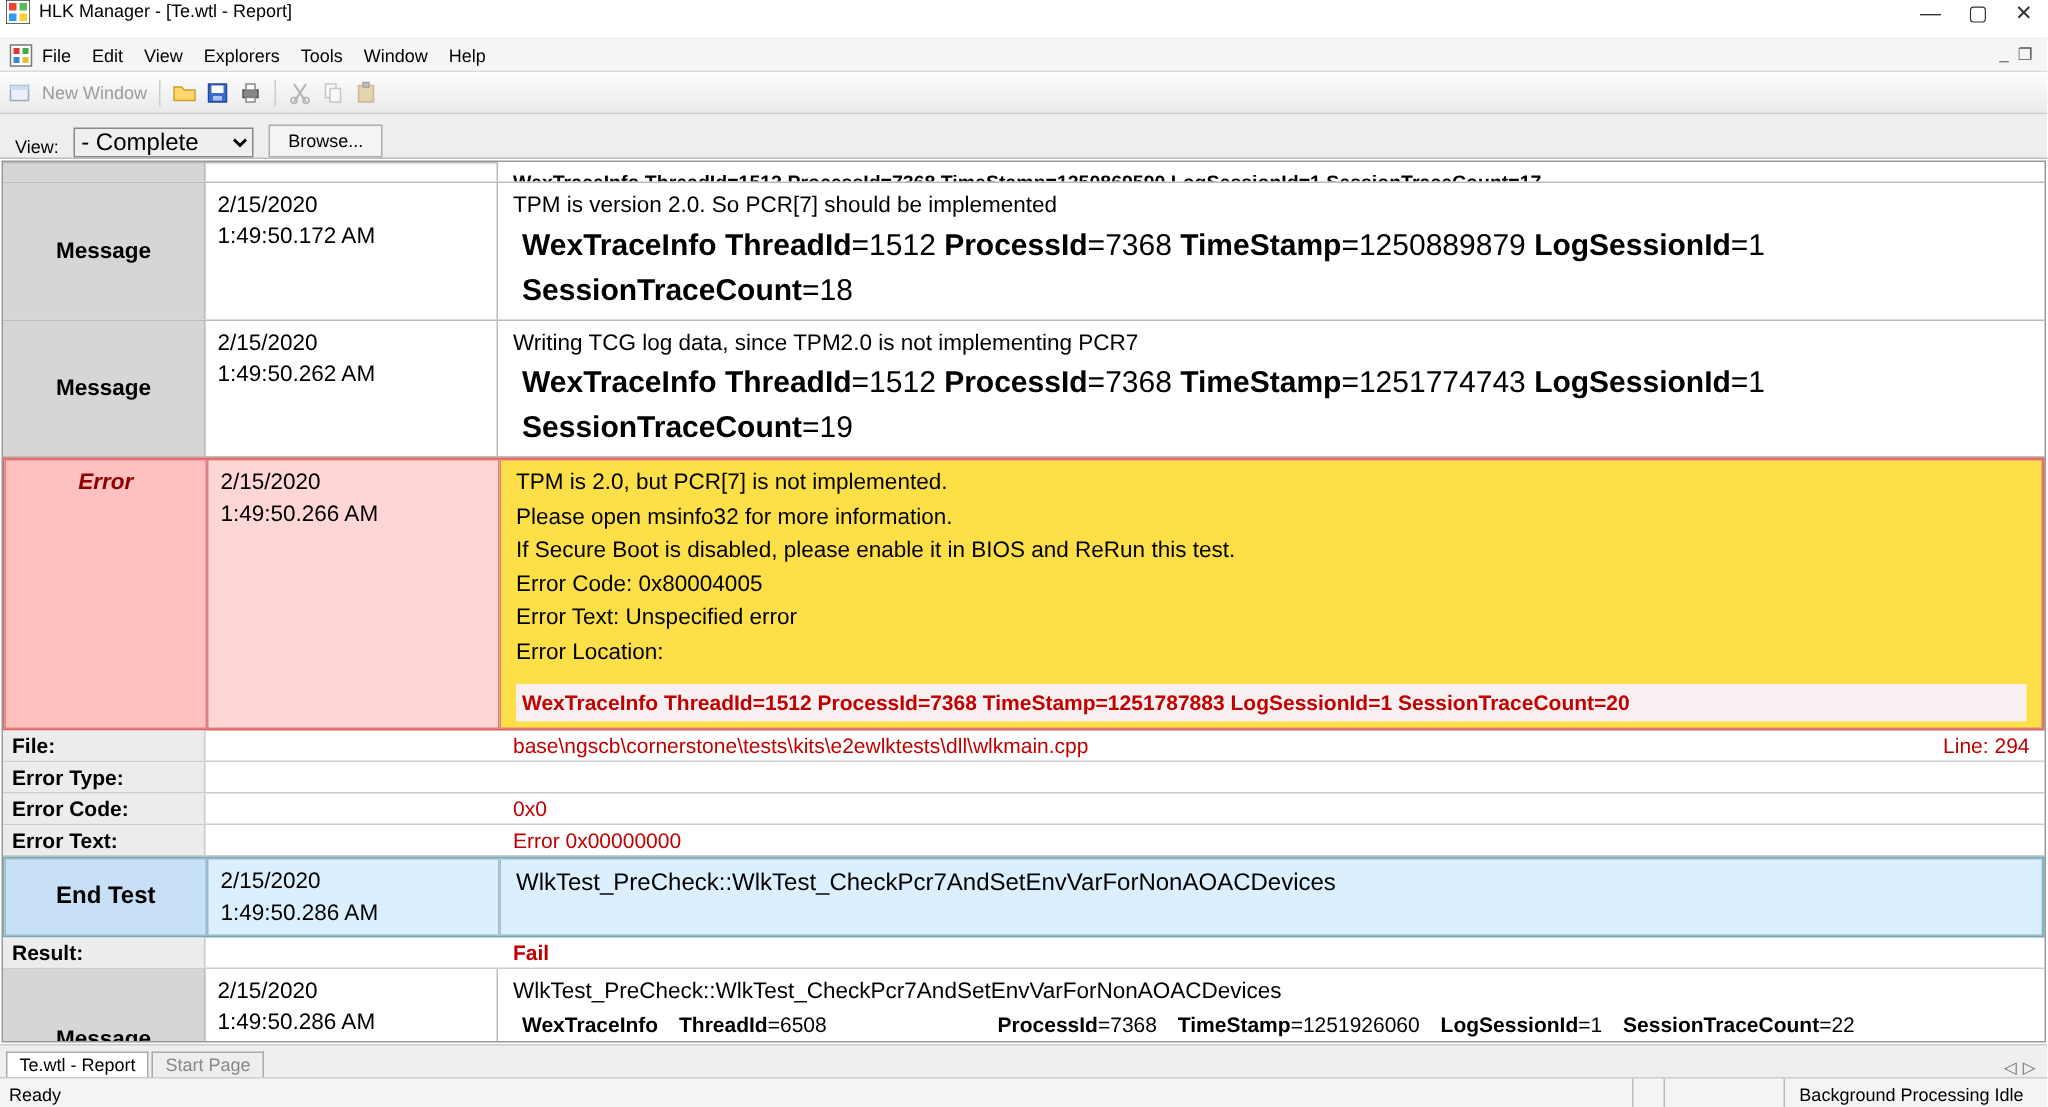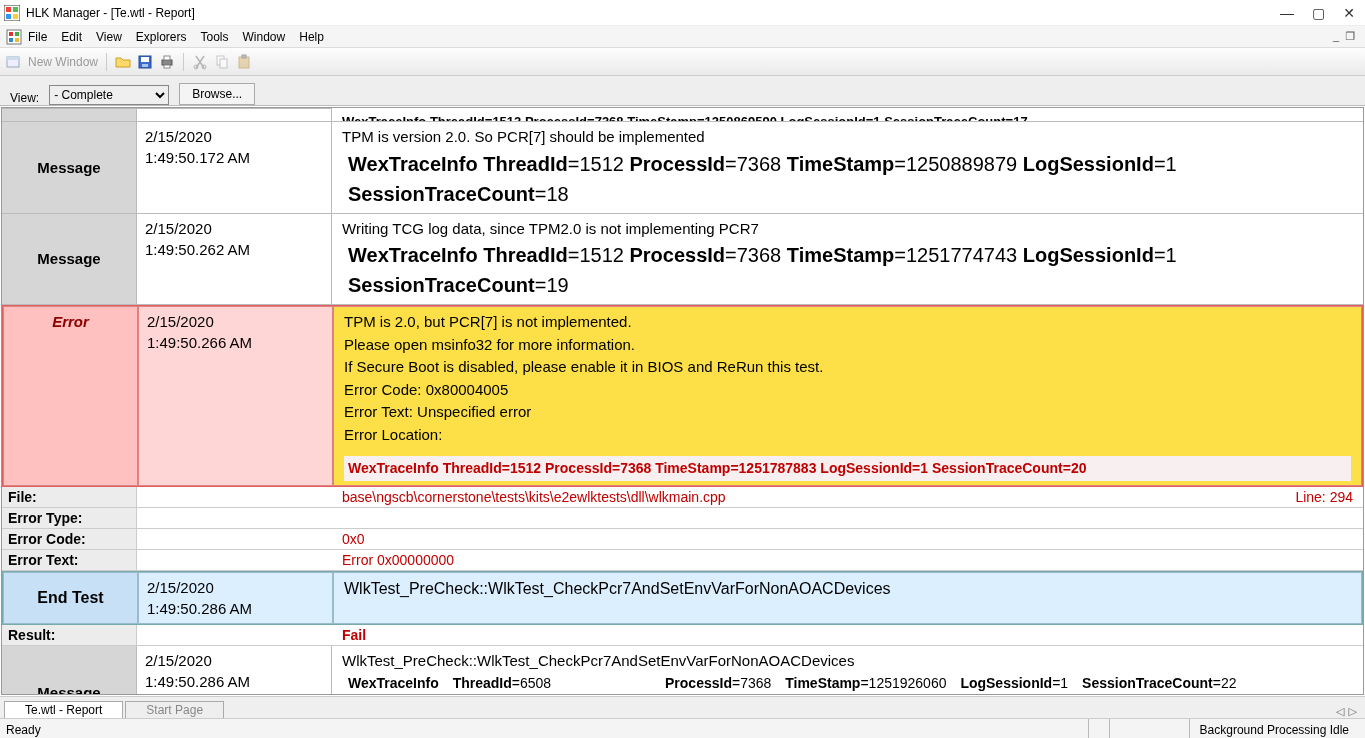--- a/index.html
+++ b/index.html
@@ -1,31 +1,31 @@
 <!DOCTYPE html>
 <html><head>
 <meta charset="utf-8">
 <style>
   * { box-sizing: border-box; margin: 0; padding: 0; }
   body { font-family: "Segoe UI", Tahoma, sans-serif; font-size: 13px; background: #fff; overflow: hidden; }
-  .titlebar { height: 26px; display: flex; align-items: center; padding: 0 4px; background: #fff; border-bottom: 1px solid #eee; }
+  .titlebar { height: 26px; display: flex; align-items: flex-start; padding: 0 4px; background: #fff; border-bottom: 1px solid #eee; }
   .titlebar-icon { width: 16px; height: 16px; margin-right: 6px; }
   .titlebar-text { flex: 1; font-size: 12px; }
   .win-controls { display: flex; gap: 18px; align-items: center; padding-right: 6px; font-size: 14px; color:#333; }
   .win-controls span { cursor: default; }
   .menubar { height: 22px; display: flex; align-items: center; padding: 0 6px; background: #f5f5f5; border-bottom: 1px solid #ddd; font-size: 12px; }
   .menubar .menu-item { margin-right: 14px; }
   .mdi-controls { margin-left:auto; display:flex; gap:6px; font-size:11px; color:#555; padding-right:4px;}
   .toolbar { height: 28px; display: flex; align-items: center; padding: 0 6px; gap: 6px; background: linear-gradient(#fdfdfd,#eaeaea); border-bottom: 1px solid #ccc; }
   .toolbar .disabled { color: #9a9a9a; }
   .toolbar svg { width:16px; height:16px; display:block; }
   .tb-sep { width:1px; height:18px; background:#ccc; margin:0 2px;}
   .viewbar { height: 30px; display:flex; align-items:flex-end; padding: 0 10px; gap:10px; background:#eee; border-bottom:1px solid #bbb; }
   .viewbar label { font-size:12px; }
-  .viewbar select { height:20px; font-size:12px; width:120px; border:1px solid #888; }
+  .viewbar select { height:20px; font-size:16px; width:120px; border:1px solid #888; }
   .viewbar button { height:22px; font-size:12px; padding:0 12px; background:#f4f4f4; border:1px solid #aaa; }
 
   .report-area { position:relative; height: calc(738px - 26px - 22px - 28px - 30px - 22px - 22px); overflow:hidden; border:1px solid #999; margin:1px; }
   .report-scroll { height:100%; overflow-y:scroll; overflow-x:hidden; }
   .row { display:flex; border-bottom:1px solid #bbb; font-size:14px; }
   .col-type { width:135px; min-width:135px; border-right:1px solid #bbb; display:flex; align-items:center; justify-content:center; background:#d6d6d6; font-weight:bold; font-size:15px; padding:4px 2px; }
   .col-time { width:195px; min-width:195px; border-right:1px solid #bbb; padding:4px 8px; font-size:15px; line-height:1.4; }
   .col-content { flex:1; padding:4px 10px; line-height:1.5; font-size:15px; }
   .trace-line { font-size:20px; padding-left:6px; }
   .trace-line b { font-weight:bold; }
@@ -43,21 +43,21 @@
   .kv-val .line-num { float:right; }
   .endtest-row .col-type { background:#c8e0f5; font-weight:bold; font-size:16px; border:1px solid #9bc; }
   .endtest-row .col-time { background:#dcefff; border:1px solid #9bc; }
   .endtest-row .col-content { background:#dcefff; font-size:16px; border:1px solid #9bc; }
   .endtest-row { border:1px solid #7aa; }
   .result-row .kv-val { color:#c00000; font-weight:bold; }
   .msg-sub { font-size:14px; padding-left:6px; }
   .msg-sub .pair { display:inline-block; margin-right:10px; }
   .partial-cut .col-content { white-space:nowrap; filter:blur(0.5px); overflow:hidden; }
   .tabstrip { height:22px; display:flex; align-items:flex-end; background:#efefef; border-top:1px solid #ccc; padding:0 4px; gap:2px; }
-  .tabstrip .tab { border:1px solid #aaa; border-bottom:none; padding:1px 20px; font-size:12px; background:#fff; }
+  .tabstrip .tab { border:1px solid #aaa; border-bottom:none; padding:1px 8px; font-size:12px; background:#fff; }
   .tabstrip .tab.inactive { background:#eee; color:#888; }
   .tabstrip .arrows { margin-left:auto; font-size:11px; color:#666; display:flex; gap:4px; padding-right:4px;}
   .statusbar { height:22px; display:flex; align-items:center; background:#f4f4f4; border-top:1px solid #ccc; font-size:12px; padding:0 6px; }
   .statusbar .spacer { flex:1; }
   .statusbar .panel { border-left:1px solid #bbb; padding:0 10px; height:100%; display:flex; align-items:center;}
 </style>
 </head>
 <body>
 
 <div class="titlebar">

